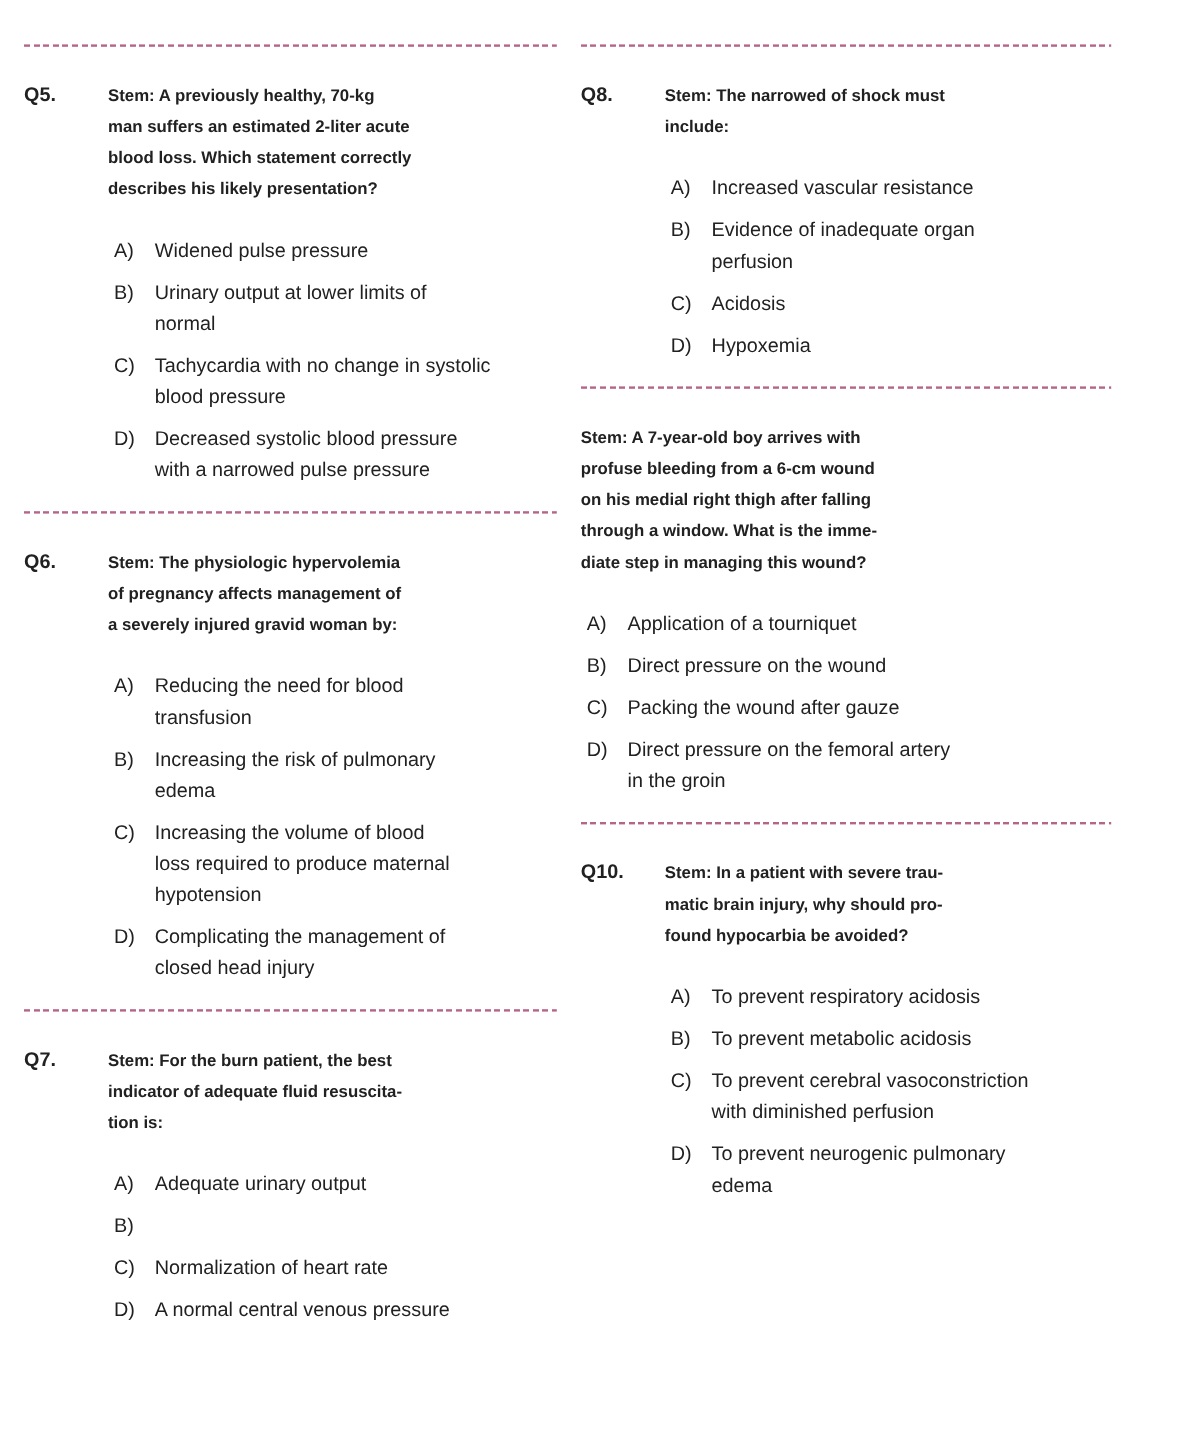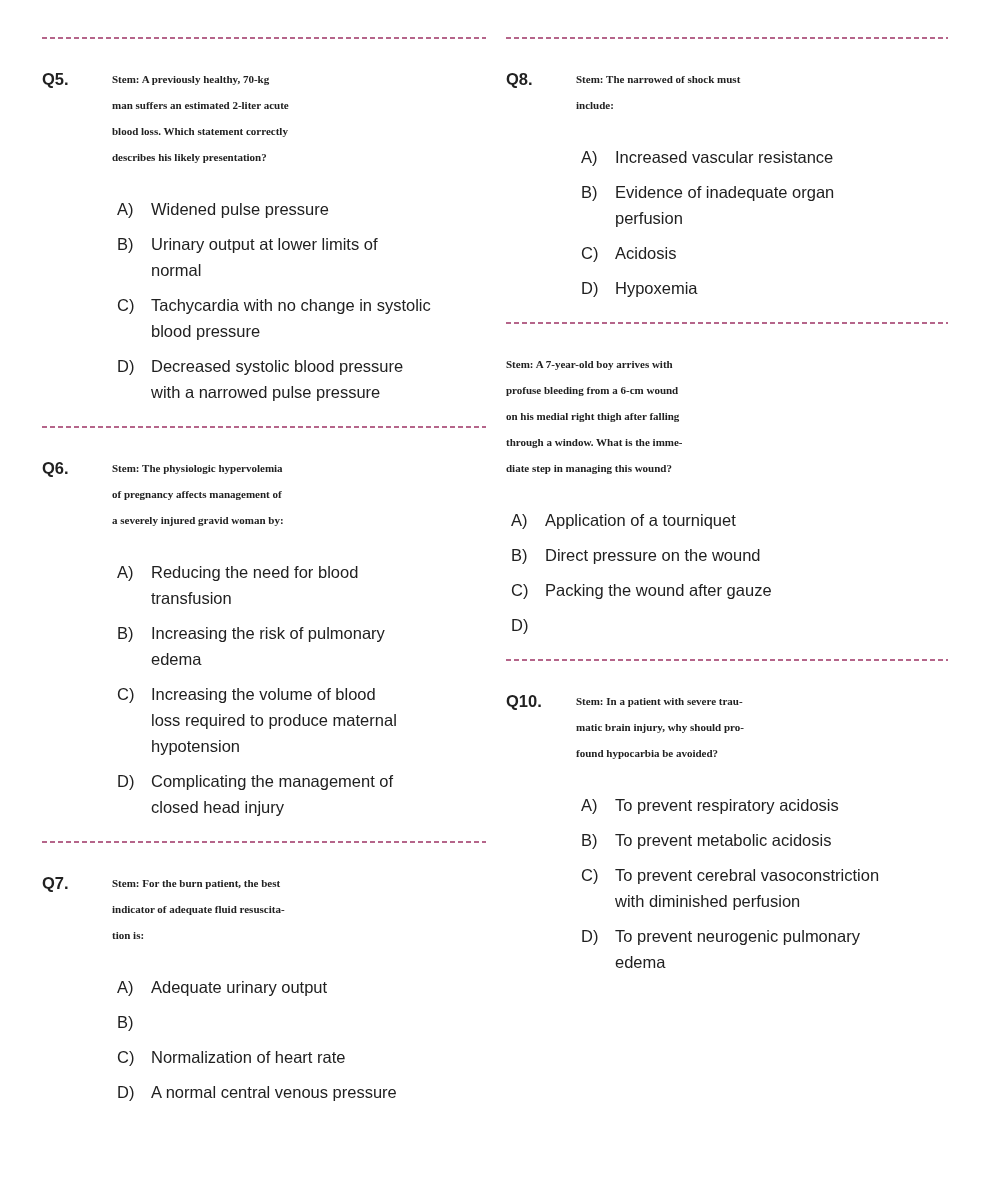--- a/index.html
+++ b/index.html
@@ -10,21 +10,21 @@
   }
   body {
     width: 998px;
     height: 1194px;
     font-family: "Liberation Sans", "DejaVu Sans", sans-serif;
     color: #212121;
     overflow: hidden;
   }
   .page {
     display: flex;
-    padding: 37px 0 0 42px;
+    padding: 37px 0 0 20px;
     gap: 20px;
   }
   .col { width: 444px; flex-shrink: 0; }
   .col-right { width: 442px; }
 
   .sep {
     height: 2px;
     background: repeating-linear-gradient(90deg, #b5658a 0 5px, transparent 5px 8px);
     margin: 0 0 27px 0;
   }
@@ -36,25 +36,24 @@
   .q-label {
     width: 70px;
     flex-shrink: 0;
     font-size: 16.5px;
     line-height: 26px;
     font-weight: bold;
   }
   .q-content { flex: 1; min-width: 0; }
   .stem {
     margin: 0 0 26px 0;
-    font-size: 11px;
+    font-size: 14px;
     line-height: 26px;
     font-weight: bold;
     white-space: pre-line;
-    font-family: Liberation Serif, serif;
   }
   .options {
     padding-left: 5px;
   }
   .option {
     display: flex;
     align-items: flex-start;
     margin-bottom: 9px;
     font-size: 16.5px;
     line-height: 26px;
@@ -224,20 +223,22 @@
             <div class="option">
               <span class="opt-letter">B)</span>
               <span class="opt-text">Direct pressure on the wound</span>
             </div>
             <div class="option">
               <span class="opt-letter">C)</span>
               <span class="opt-text">Packing the wound after gauze</span>
             </div>
             <div class="option">
               <span class="opt-letter">D)</span>
+              <span class="opt-text">Direct pressure on the femoral artery
+in the groin</span>
             </div>
           </div>
         </div>
       </div>
     </section>
 
     <section>
       <div class="sep"></div>
       <div class="q-row">
         <div class="q-label">Q10.</div>

